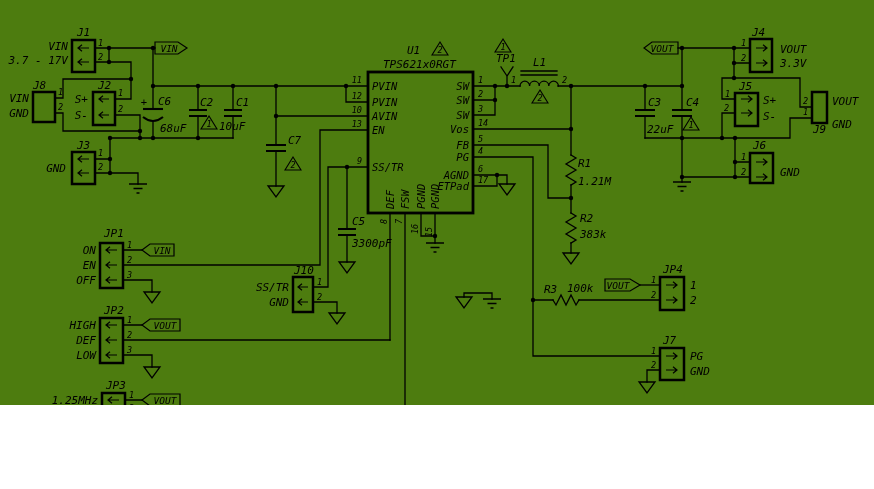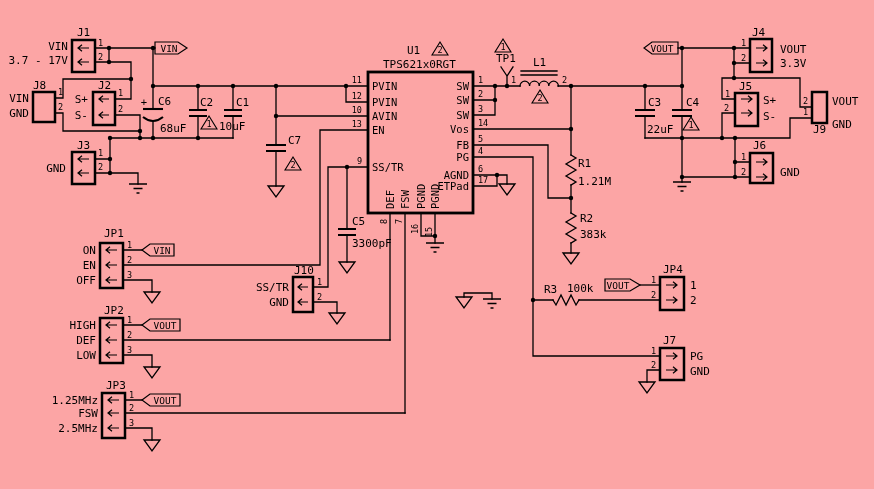--- a/index.html
+++ b/index.html
@@ -1,16 +1,16 @@
 <!DOCTYPE html>
 <html><head>
 <meta charset="utf-8">
 <style>
   html,body{margin:0;padding:0;background:#fff;}
-  .sheet{position:relative;width:874px;height:489px;background:#fca5a5;overflow:hidden;}
+  .sheet{position:relative;width:874px;height:405px;background:#4d7c0f;overflow:hidden;font-style:italic;}
   svg{display:block;}
   svg text{fill:#000;stroke:none;font-family:"DejaVu Sans Mono","Liberation Mono",monospace;}
   .w{stroke:#000;stroke-width:1.3;fill:none;stroke-linecap:square;}
   .plate{stroke:#000;stroke-width:2.1;fill:none;}
   .box{stroke:#000;stroke-width:2.5;fill:none;}
   .chip{stroke:#000;stroke-width:2.8;fill:none;}
   .arrow{stroke:#000;stroke-width:1.2;fill:none;}
   .flag{stroke:#000;stroke-width:1.2;fill:none;}
   .note{stroke:#000;stroke-width:1.1;fill:none;}
   .gnd{stroke:#000;stroke-width:1.3;fill:none;}

